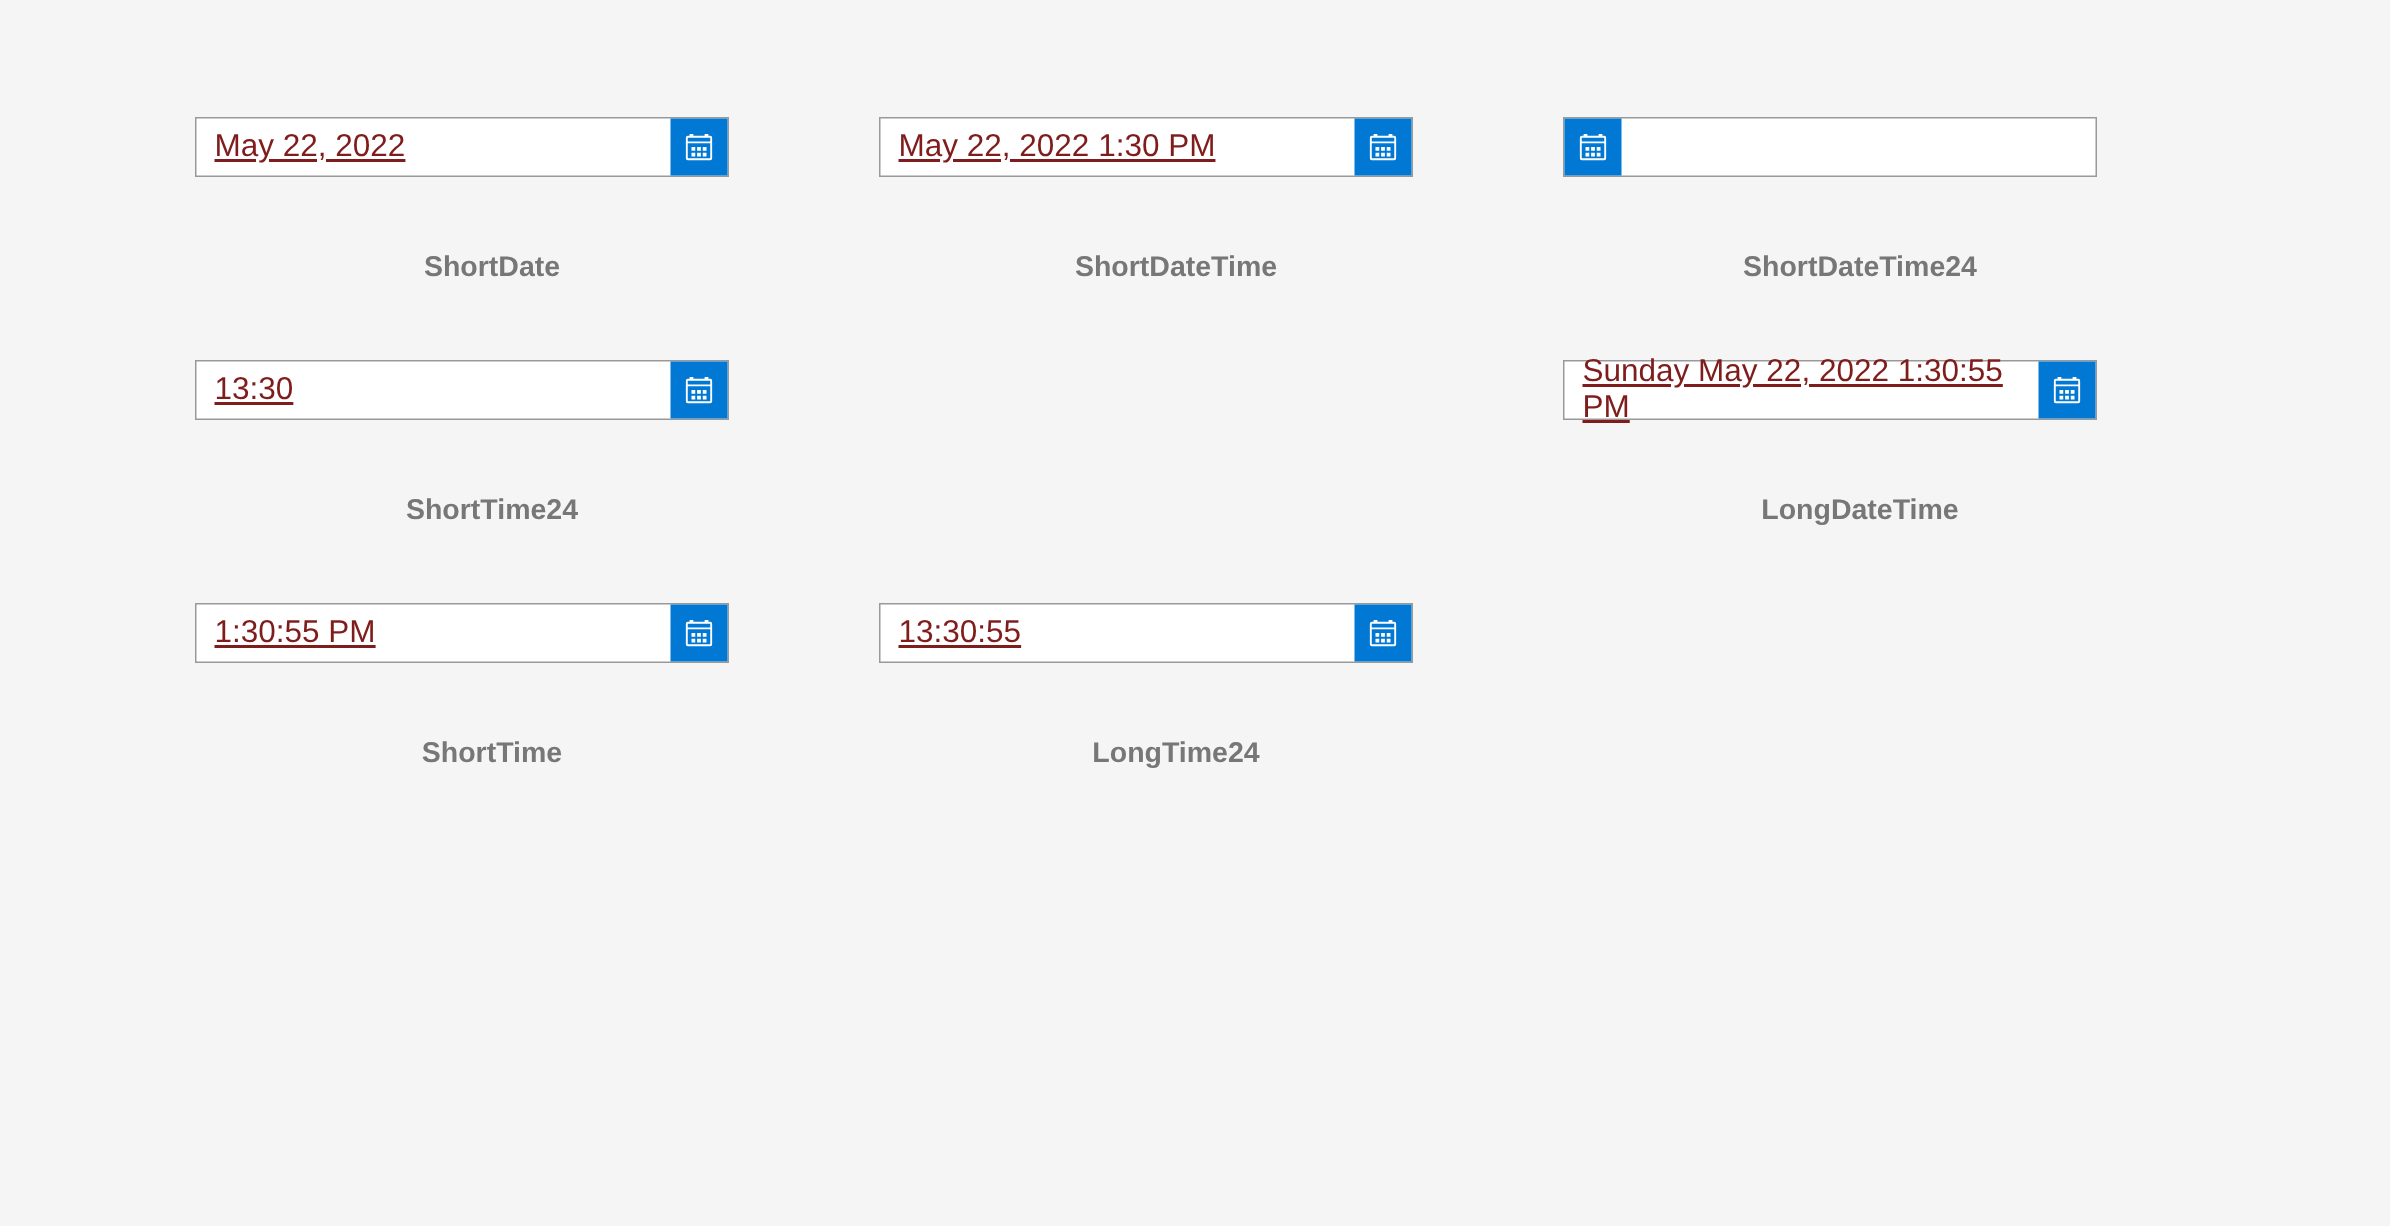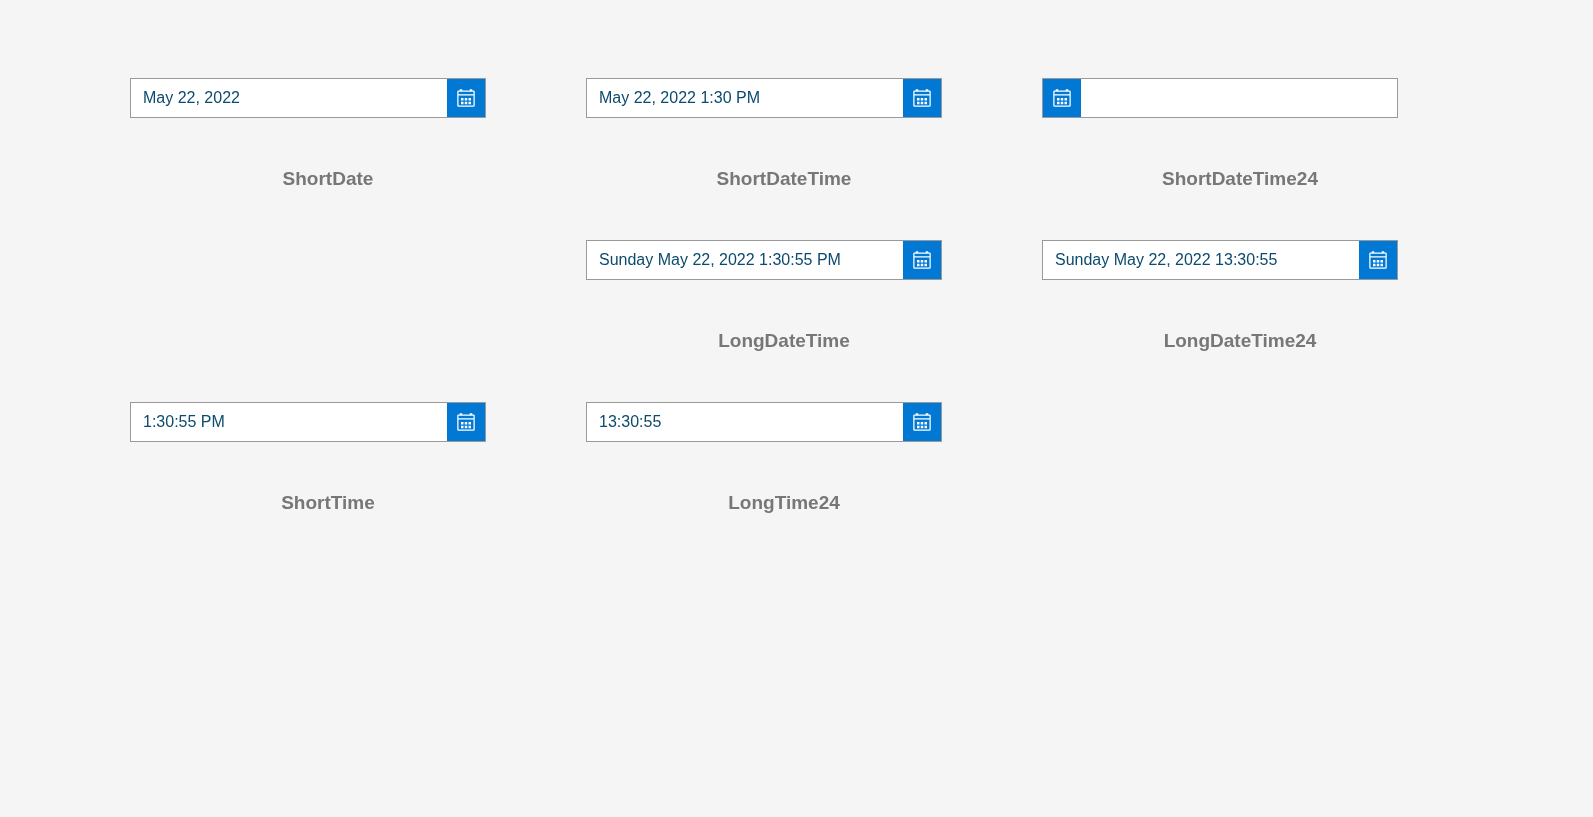--- a/index.html
+++ b/index.html
@@ -30,22 +30,23 @@
       width: 356px;
       height: 40px;
       border: 1px solid #999;
       background: #fff;
     }
     .picker-value {
       flex: 1;
       display: flex;
       align-items: center;
       padding: 0 12px;
-      font-size: 16px;
-      color: #0c4a6e;
+      font-size: 21px;
+      color: #7f1d1d;
+      text-decoration: underline;
     }
     .picker-button {
       width: 38px;
       height: 100%;
       background: #0078d4;
       display: flex;
       align-items: center;
       justify-content: center;
       cursor: pointer;
     }
@@ -99,47 +100,47 @@
       <div class="picker-button">
         <svg class="calendar" viewBox="0 0 16 16">
             <path d="M14 2h-1V1h-2v1H5V1H3v1H2a1 1 0 0 0-1 1v11a1 1 0 0 0 1 1h12a1 1 0 0 0 1-1V3a1 1 0 0 0-1-1zm0 12H2V6h12v8zm0-9H2V3h12v2zM4 8h2v2H4zm3 0h2v2H7zm3 0h2v2h-2zM4 11h2v2H4zm3 0h2v2H7zm3 0h2v2h-2z"></path>
           </svg>
       </div>
     </div>
     <div class="picker-label">ShortDateTime24</div>
   </div>
 
 
+  <div class="picker-group">
+    <div class="picker">
+      <div class="picker-value">13:30</div>
+      <div class="picker-button">
+        <svg class="calendar" viewBox="0 0 16 16">
+            <path d="M14 2h-1V1h-2v1H5V1H3v1H2a1 1 0 0 0-1 1v11a1 1 0 0 0 1 1h12a1 1 0 0 0 1-1V3a1 1 0 0 0-1-1zm0 12H2V6h12v8zm0-9H2V3h12v2zM4 8h2v2H4zm3 0h2v2H7zm3 0h2v2h-2zM4 11h2v2H4zm3 0h2v2H7zm3 0h2v2h-2z"></path>
+          </svg>
+      </div>
+    </div>
+    <div class="picker-label">ShortTime24</div>
+  </div>
 
   <div class="empty"></div>
 
 
   <div class="picker-group">
     <div class="picker">
       <div class="picker-value">Sunday May 22, 2022 1:30:55 PM</div>
       <div class="picker-button">
         <svg class="calendar" viewBox="0 0 16 16">
             <path d="M14 2h-1V1h-2v1H5V1H3v1H2a1 1 0 0 0-1 1v11a1 1 0 0 0 1 1h12a1 1 0 0 0 1-1V3a1 1 0 0 0-1-1zm0 12H2V6h12v8zm0-9H2V3h12v2zM4 8h2v2H4zm3 0h2v2H7zm3 0h2v2h-2zM4 11h2v2H4zm3 0h2v2H7zm3 0h2v2h-2z"></path>
           </svg>
       </div>
     </div>
     <div class="picker-label">LongDateTime</div>
   </div>
 
-  <div class="picker-group">
-    <div class="picker">
-      <div class="picker-value">Sunday May 22, 2022 13:30:55</div>
-      <div class="picker-button">
-        <svg class="calendar" viewBox="0 0 16 16">
-            <path d="M14 2h-1V1h-2v1H5V1H3v1H2a1 1 0 0 0-1 1v11a1 1 0 0 0 1 1h12a1 1 0 0 0 1-1V3a1 1 0 0 0-1-1zm0 12H2V6h12v8zm0-9H2V3h12v2zM4 8h2v2H4zm3 0h2v2H7zm3 0h2v2h-2zM4 11h2v2H4zm3 0h2v2H7zm3 0h2v2h-2z"></path>
-          </svg>
-      </div>
-    </div>
-    <div class="picker-label">LongDateTime24</div>
-  </div>
 
   <div class="picker-group">
     <div class="picker">
       <div class="picker-value">1:30:55 PM</div>
       <div class="picker-button">
         <svg class="calendar" viewBox="0 0 16 16">
             <path d="M14 2h-1V1h-2v1H5V1H3v1H2a1 1 0 0 0-1 1v11a1 1 0 0 0 1 1h12a1 1 0 0 0 1-1V3a1 1 0 0 0-1-1zm0 12H2V6h12v8zm0-9H2V3h12v2zM4 8h2v2H4zm3 0h2v2H7zm3 0h2v2h-2zM4 11h2v2H4zm3 0h2v2H7zm3 0h2v2h-2z"></path>
           </svg>
       </div>
     </div>

